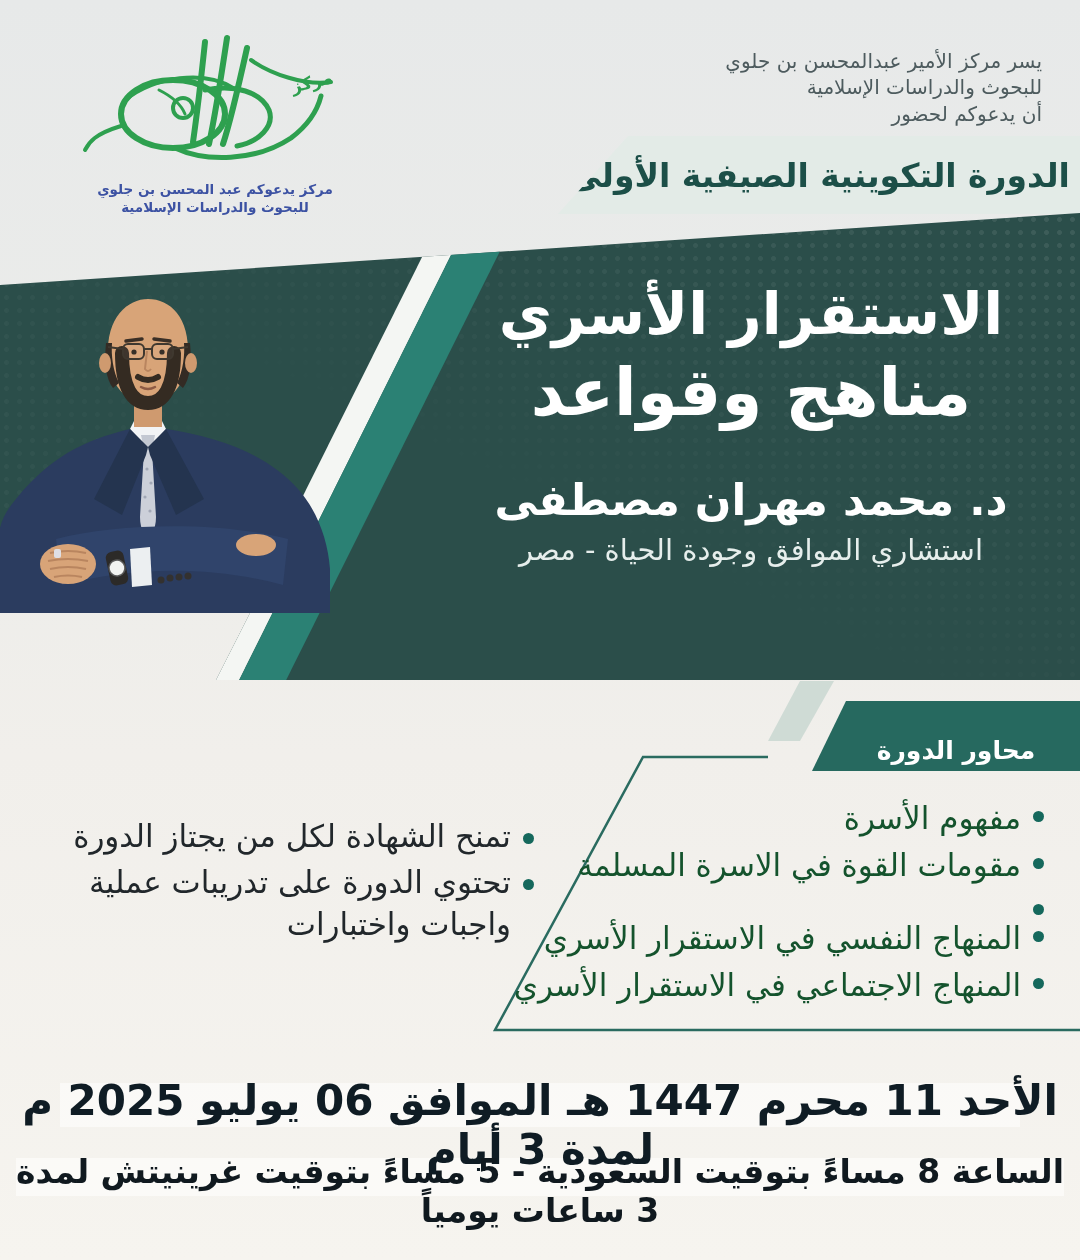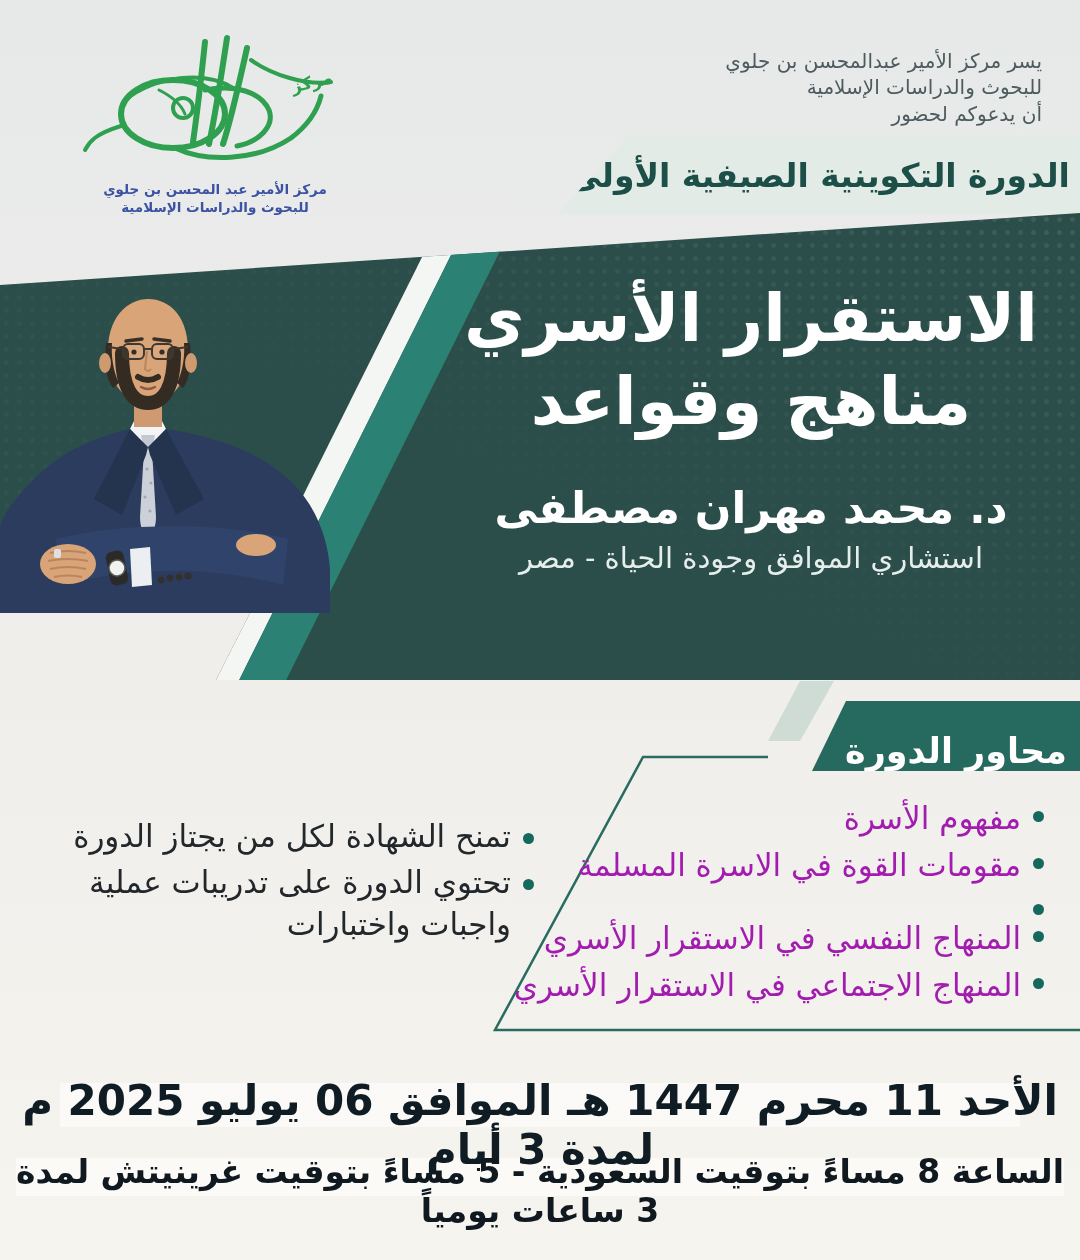--- a/index.html
+++ b/index.html
@@ -30,35 +30,35 @@
     background-size:13px 13px;pointer-events:none;}
   .dots{-webkit-mask-image:linear-gradient(205deg,#000 0%,rgba(0,0,0,.55) 30%,transparent 58%);
         mask-image:linear-gradient(205deg,#000 0%,rgba(0,0,0,.55) 30%,transparent 58%);}
   .dots2{-webkit-mask-image:linear-gradient(90deg,rgba(0,0,0,.38) 0%,transparent 26%);
          mask-image:linear-gradient(90deg,rgba(0,0,0,.38) 0%,transparent 26%);}
   .stripe{position:absolute;top:-12px;height:500px;transform:skewX(-26.5deg);transform-origin:top left;}
   .stripe-white{left:450px;width:28px;background:#f4f6f3;}
   .stripe-teal{left:478px;width:47px;background:#2b8174;}
   .portrait{position:absolute;left:-2px;top:74px;width:332px;height:326px;overflow:hidden;}
   .hero-text{position:absolute;left:430px;right:8px;top:0;padding-top:70px;text-align:center;color:#ffffff;}
-  .hero-title1{font-size:66px;font-weight:700;line-height:1.1;margin:0;}
+  .hero-title1{font-size:58px;font-weight:700;line-height:1.1;margin:0;}
   .hero-title2{font-size:66px;font-weight:700;line-height:1.15;margin:8px 0 0 0;}
   .speaker-name{font-size:43px;font-weight:700;margin:44px 0 0 0;}
   .speaker-role{font-size:29px;font-weight:400;color:#e6eeec;margin:8px 0 0 0;}
   
   .axes-accent{position:absolute;left:768px;top:681px;width:66px;height:60px;background:#cfdbd5;
     clip-path:polygon(32px 0,66px 0,32px 100%,0 100%);z-index:2;}
   .axes-band{position:absolute;left:778px;right:0;top:701px;height:70px;background:#26695f;
     clip-path:polygon(68px 0,100% 0,100% 100%,34px 100%);z-index:3;
     display:flex;align-items:center;justify-content:center;}
-  .axes-band span{color:#fff;font-size:35px;font-weight:700;padding-left:54px;margin-top:29px;}
+  .axes-band span{color:#fff;font-size:25px;font-weight:700;padding-left:54px;margin-top:29px;}
   
   .outline-svg{position:absolute;left:430px;top:740px;z-index:1;}
   .topics{position:absolute;right:36px;top:795px;width:580px;z-index:2;}
-  .topic{display:flex;align-items:flex-start;gap:12px;color:#a21caf;font-size:31px;font-weight:500;line-height:1.5;}
+  .topic{display:flex;align-items:flex-start;gap:12px;color:#14532d;font-size:31px;font-weight:500;line-height:1.5;}
   .dot{flex:0 0 auto;width:11px;height:11px;border-radius:50%;background:#15685c;margin-top:16px;}
   
   .notes{position:absolute;left:18px;top:816px;width:516px;z-index:2;}
   .note{display:flex;align-items:flex-start;gap:12px;color:#21272b;font-size:31px;font-weight:500;line-height:1.35;margin-bottom:4px;text-align:right;}
   .note .dot{margin-top:17px;}
   
   .hl{position:absolute;background:rgba(255,255,255,.55);z-index:1;}
   .hl1{left:60px;right:60px;top:1083px;height:44px;}
   .hl2{left:16px;right:16px;top:1158px;height:38px;}
   .date-line{position:absolute;left:0;right:0;top:1076px;text-align:center;color:#0f1c24;
@@ -81,21 +81,21 @@
         <path d="M192 18 C184 54 176 90 168 114" stroke-width="6"></path>
         <path d="M150 60 C180 54 206 62 214 80 C220 96 204 112 182 116" stroke-width="5"></path>
         <path d="M120 118 C150 132 200 132 236 108 C252 96 262 82 266 66" stroke-width="5"></path>
         <path d="M196 30 C216 44 250 56 276 52" stroke-width="4"></path>
         <circle cx="128" cy="78" r="10" stroke-width="4"></circle>
         <path d="M104 60 C116 66 126 74 130 84" stroke-width="3"></path>
       </g>
     </svg>
     <span class="logo-mark-word">مركز</span>
   </div>
-  <div class="logo-line">مركز الأمير عبد المحسن بن جلوي</div>
+  <div class="logo-line">مركز يدعوكم عبد المحسن بن جلوي</div>
   <div class="logo-line">للبحوث والدراسات الإسلامية</div>
 </div>
 
 <div class="invite" dir="rtl">
   <div>يسر مركز الأمير عبدالمحسن بن جلوي</div>
   <div>للبحوث والدراسات الإسلامية</div>
   <div>أن يدعوكم لحضور</div>
 </div>
 
 <div class="badge-band">

